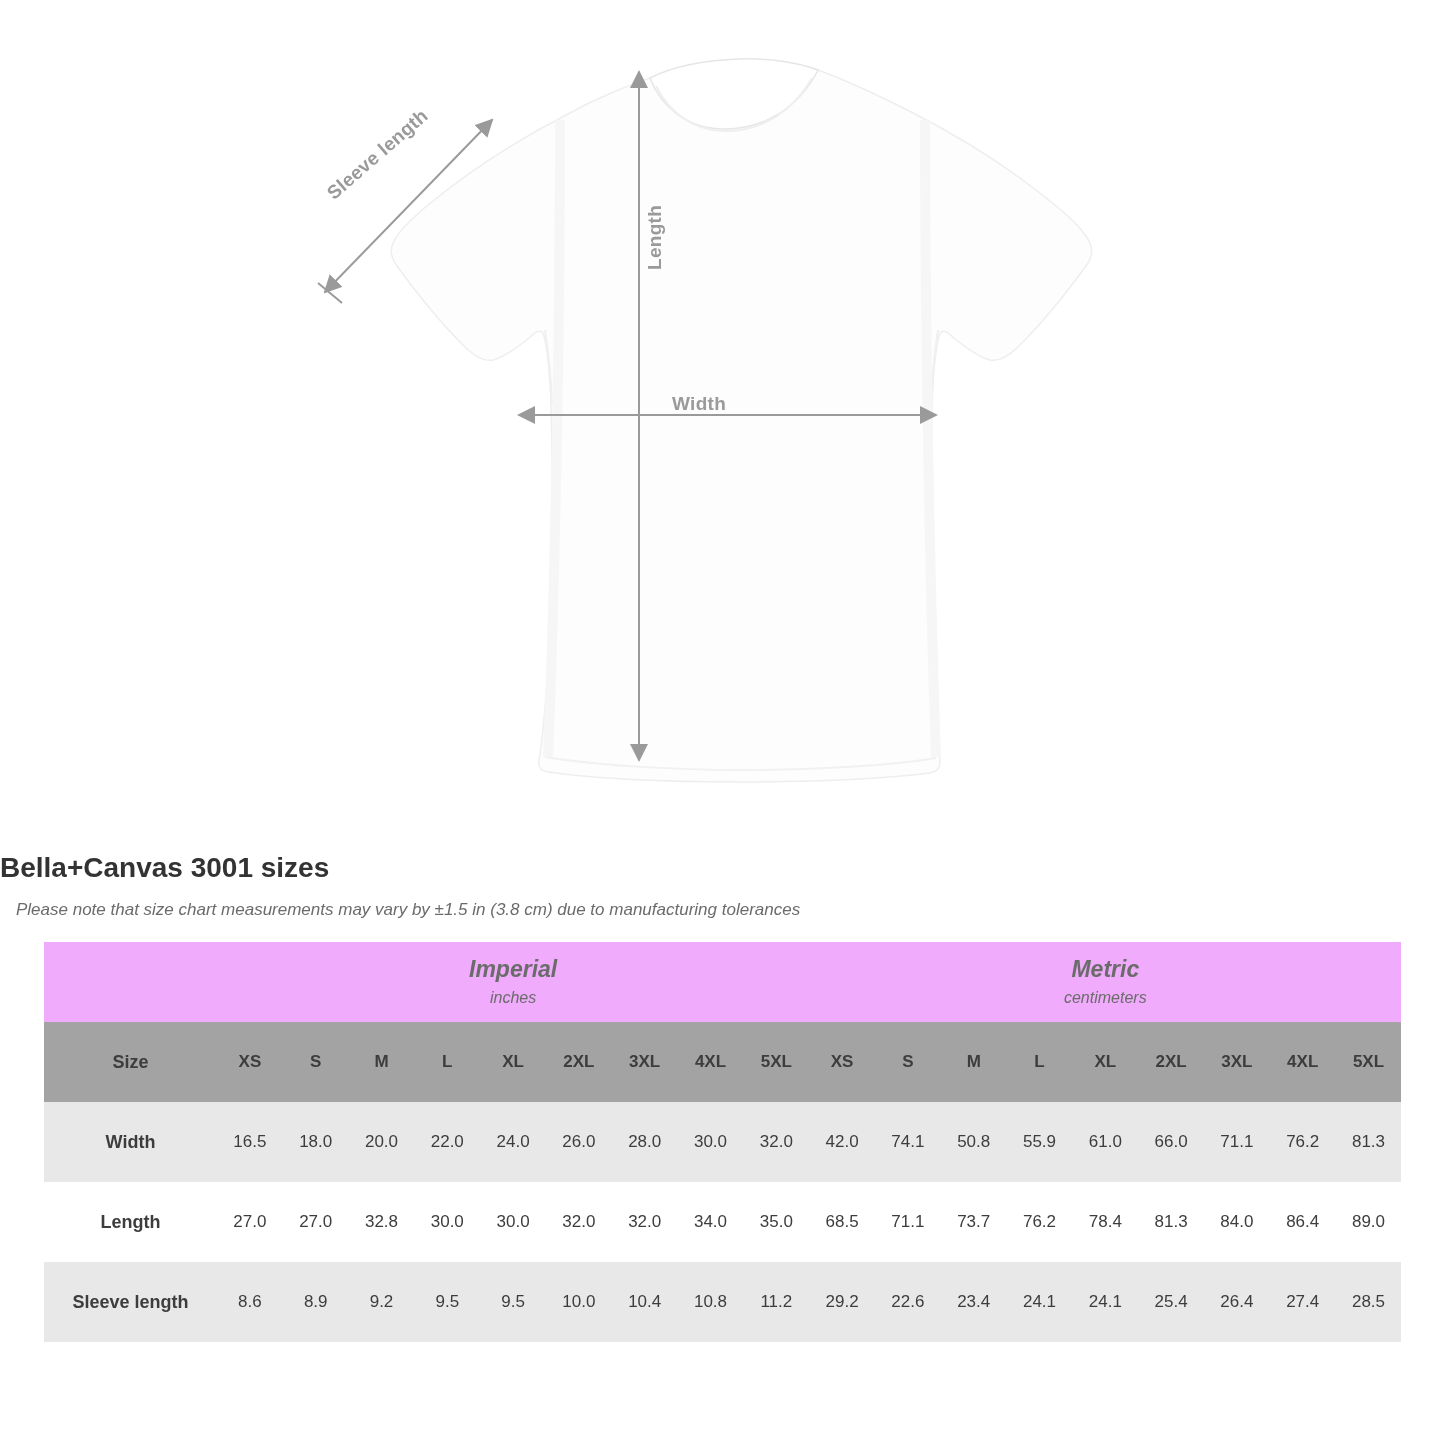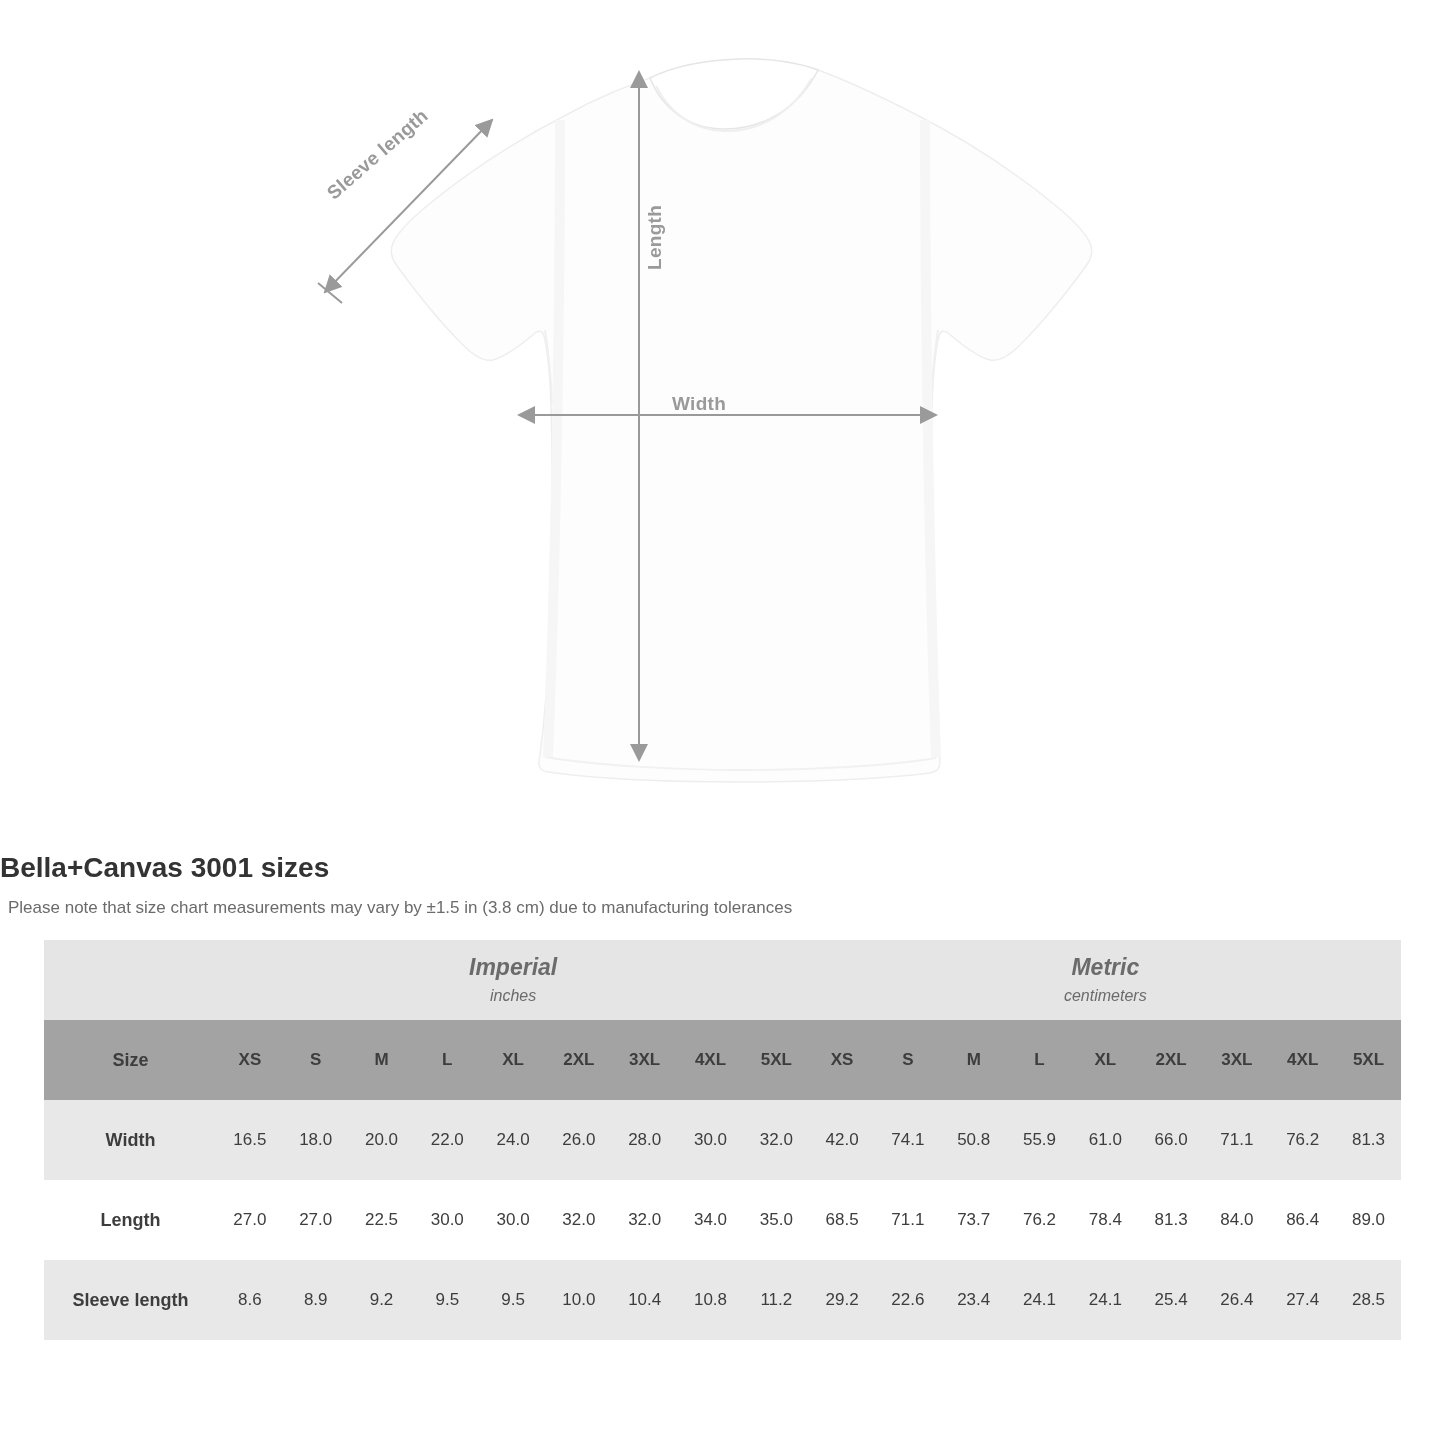--- a/index.html
+++ b/index.html
@@ -57,22 +57,23 @@
     margin-top: 22px;
   }
   .chart-title {
     font-size: 28px;
     font-weight: bold;
     color: #333333;
     margin: 0 0 14px 0;
   }
   .chart-note {
     font-size: 17px;
+    font-style: italic;
     color: #6b6b6b;
-    margin: 8px;
+    margin: 16px;
   }
 
   
   .table-wrap {
     margin: 22px 44px 0 44px;
   }
   table.size-table {
     border-collapse: collapse;
     width: 1357px;
     table-layout: fixed;
@@ -81,21 +82,21 @@
     text-align: center;
     vertical-align: middle;
     font-size: 17px;
     color: #3d3d3d;
     border: none;
     padding: 0;
     height: 80px;
   }
   .unit-row td {
     height: 108px;
-    background: #e5e5e5;
+    background: #f0abfc;
   }
   .unit-title {
     font-size: 23px;
     font-style: italic;
     font-weight: bold;
     color: #6b6b6b;
     line-height: 1.35;
   }
   .unit-sub {
     font-size: 16px;
@@ -276,21 +277,21 @@
         <td>66.0</td>
         <td>71.1</td>
         <td>76.2</td>
         <td>81.3</td>
       </tr>
 
       <tr class="data-row plain">
         <td class="rowlabel">Length</td>
         <td>27.0</td>
         <td>27.0</td>
-        <td>22.5</td>
+        <td>32.8</td>
         <td>30.0</td>
         <td>30.0</td>
         <td>32.0</td>
         <td>32.0</td>
         <td>34.0</td>
         <td>35.0</td>
         <td>68.5</td>
         <td>71.1</td>
         <td>73.7</td>
         <td>76.2</td>

